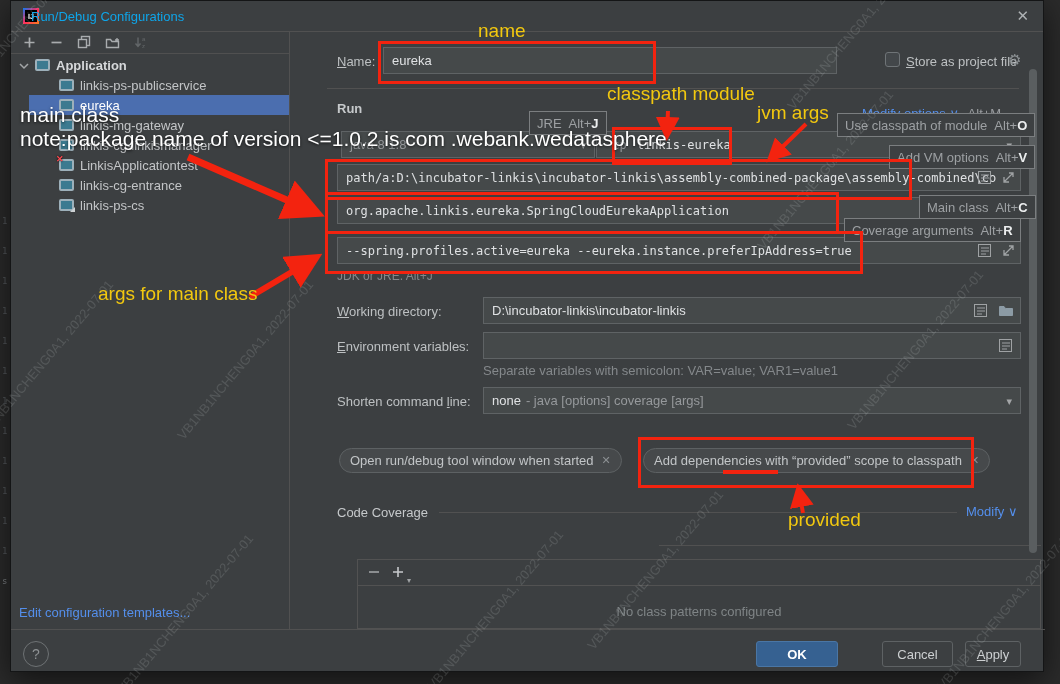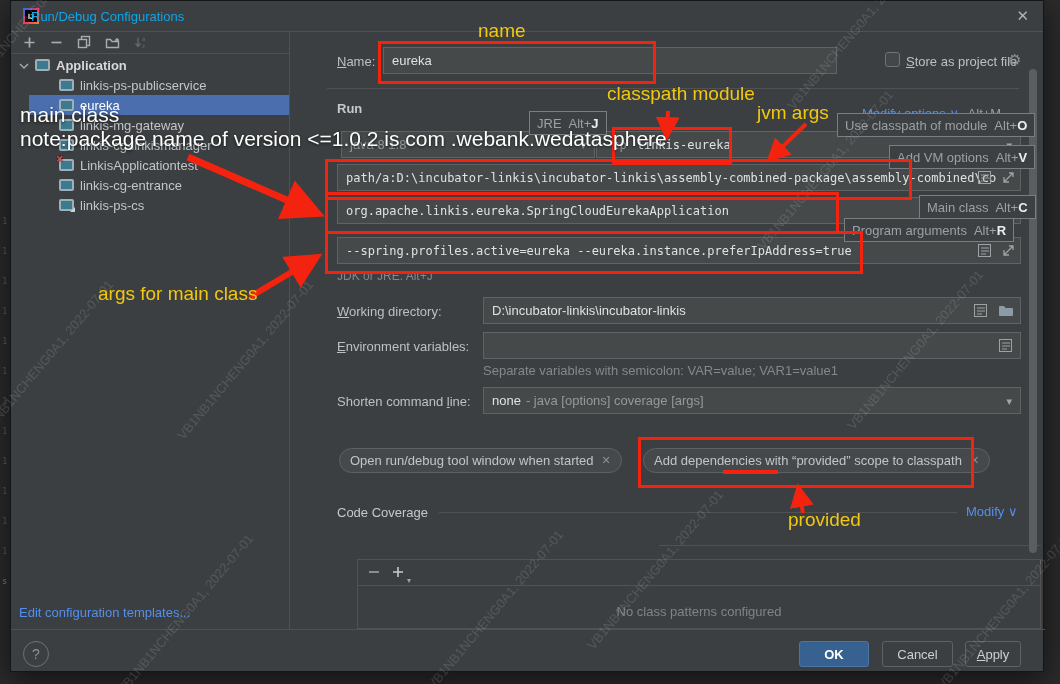--- a/index.html
+++ b/index.html
@@ -193,21 +193,21 @@
       <span>Add VM options</span>
         <span class="sc">Alt+</span>
         <b>V</b>
     </div>
     <div class="ghint" style="left:908px;top:194px">
       <span>Main class</span>
         <span class="sc">Alt+</span>
         <b>C</b>
     </div>
     <div class="ghint" style="left:833px;top:217px">
-      <span>Program arguments</span>
+      <span>Coverage arguments</span>
         <span class="sc">Alt+</span>
         <b>R</b>
     </div>
 
     <div class="field" style="left:330px;top:130px;width:254px;height:27px">
       <span class="ghosttxt">java 8 1.8</span>
       <span class="combo-arrow">▾</span>
     </div>
     <div class="field mono" style="left:585px;top:130px;width:425px;height:27px">
       <span class="ghosttxt">-cp</span>
@@ -291,21 +291,21 @@
               <path d="M6 1v10M1 6h10" stroke="#c6c9cb" stroke-width="1.6"></path>
             </svg><span style="position:absolute;right:-7px;bottom:-3px;font-size:8px;color:#9fa2a4">▾</span></span>
       </div>
       <div class="emptymsg">No class patterns configured</div>
     </div>
 
     <div class="scrollbar"></div>
 
     <div class="hline" style="left:0;top:628px;width:1034px"></div>
     <div class="help">?</div>
-    <div class="btn primary" style="left:788px;top:640px;width:70px">OK</div>
+    <div class="btn primary" style="left:745px;top:640px;width:82px">OK</div>
     <div class="btn plain" style="left:871px;top:640px;width:71px">Cancel</div>
     <div class="btn plain" style="left:954px;top:640px;width:56px">
         <span><span></span><u>A</u><span>pply</span></span>
       </div>
   </div>
 
   <div class="redbox" style="left:378px;top:41px;width:272px;height:37px"></div>
   <div class="redbox" style="left:612px;top:127px;width:114px;height:32px"></div>
   <div class="redbox" style="left:325px;top:159px;width:581px;height:35px"></div>
   <div class="redbox" style="left:325px;top:192px;width:508px;height:36px"></div>

